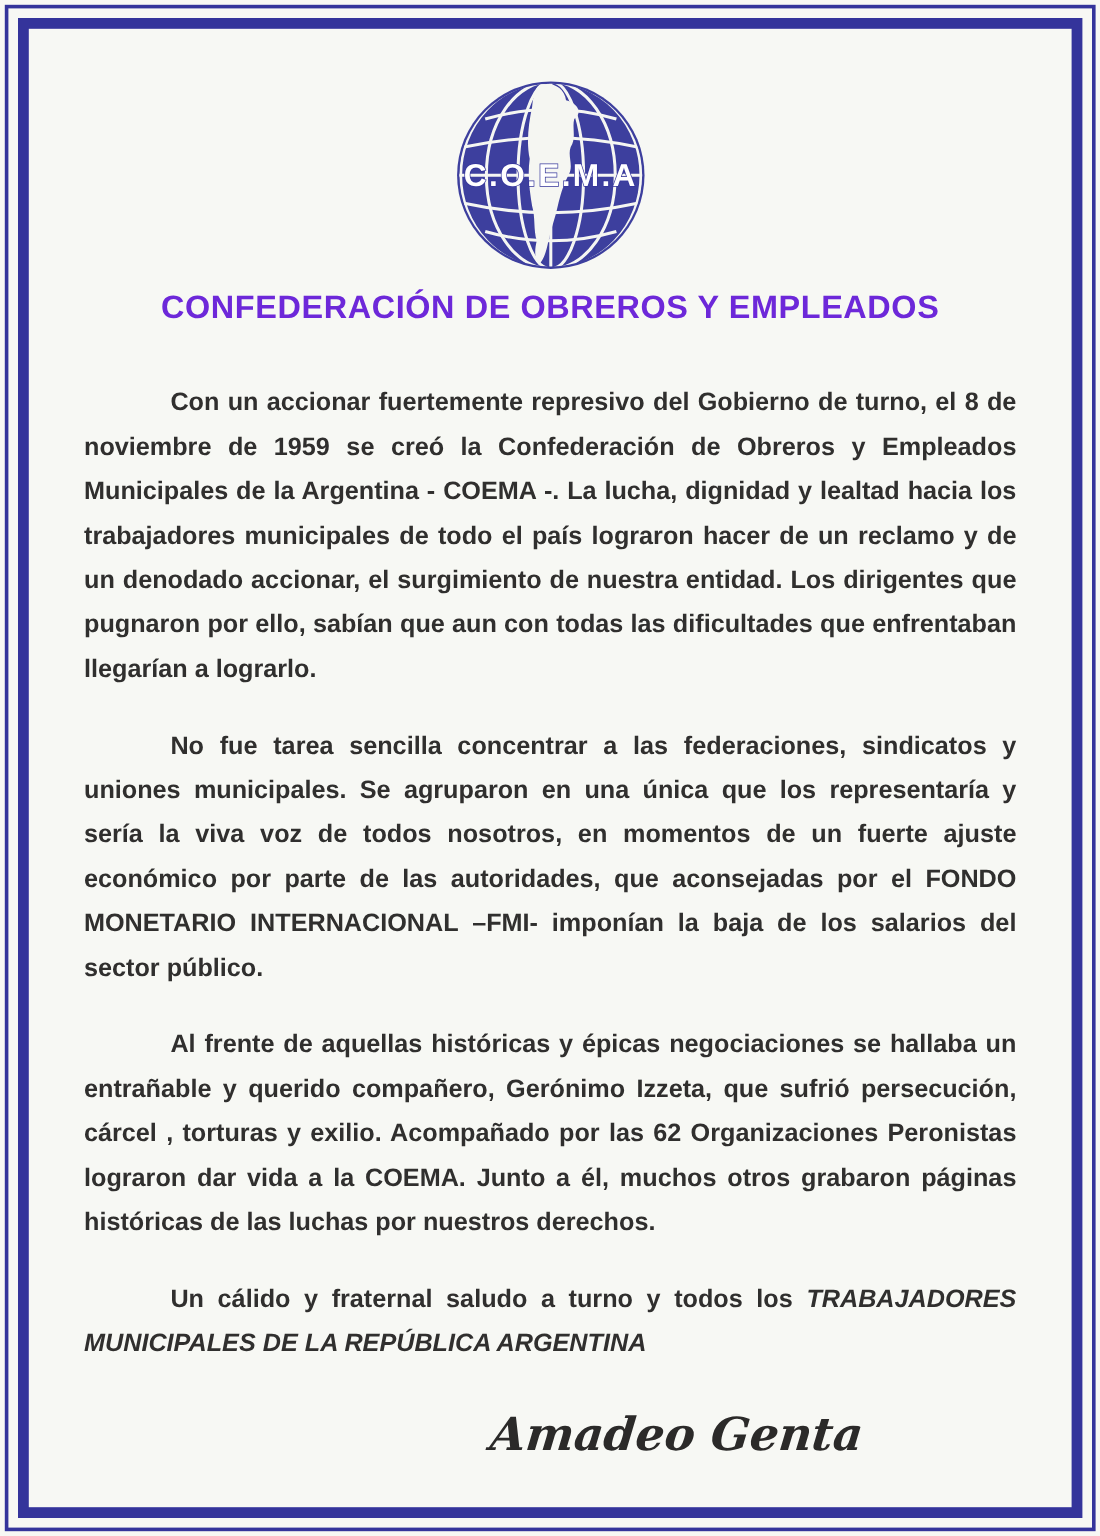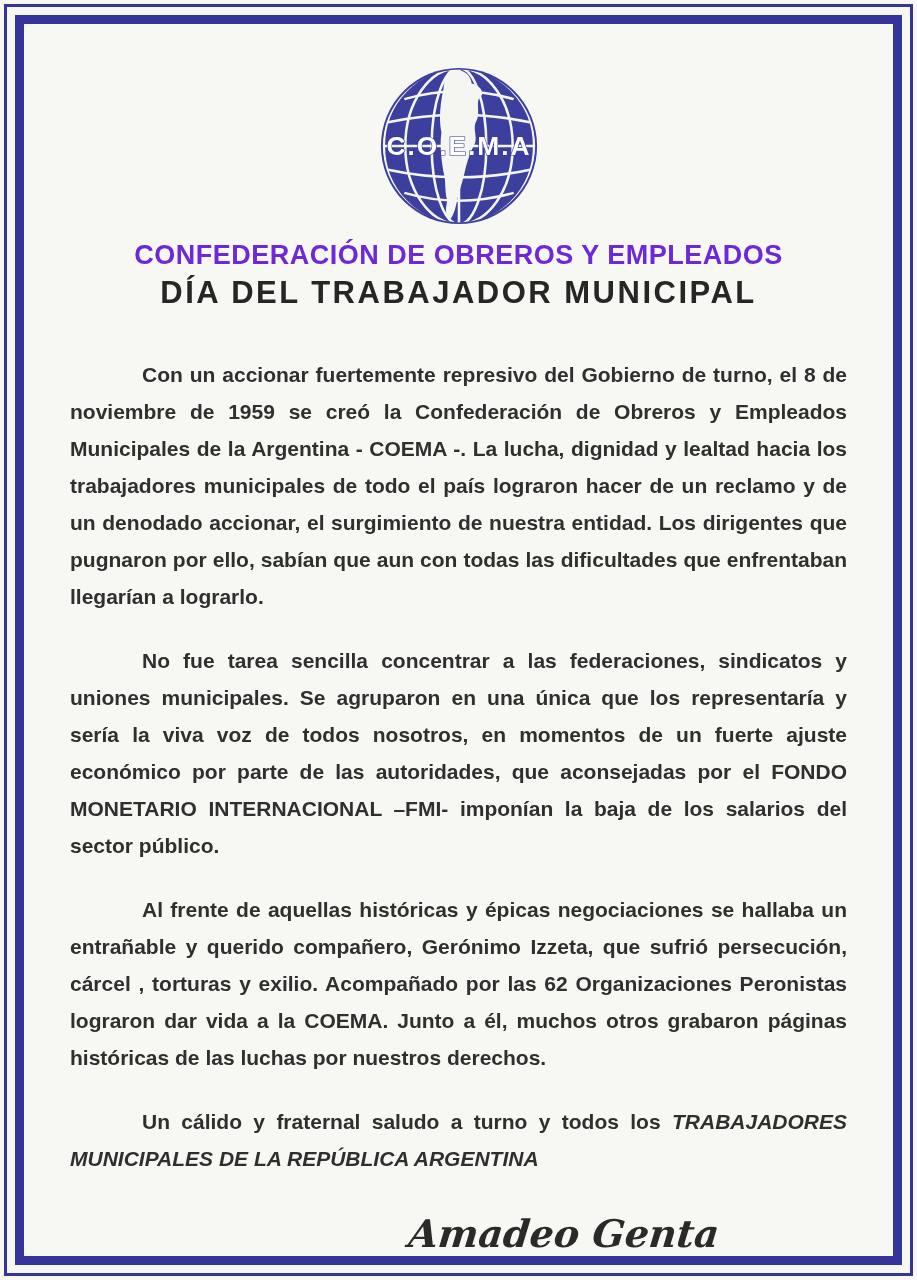--- a/index.html
+++ b/index.html
@@ -112,21 +112,20 @@
             <path d="M 10,108 Q 84,124 158,108"></path>
             <path d="M 28,132 Q 84,148 140,132"></path>
           </g>
           <path clip-path="url(#globeClip)" fill="#f5f6f2" d="M 76,6 C 86,4 96,10 97,20 C 106,22 112,30 104,36 C 102,44 106,52 101,60 C 98,68 104,76 99,84 C 94,94 92,102 90,110 C 88,120 84,130 82,140 C 80,150 78,156 74,160 C 70,156 70,148 72,140 C 69,130 71,120 68,110 C 66,98 64,84 66,70 C 63,56 65,40 68,26 C 69,16 71,8 76,6 Z"></path>
           <text x="84" y="93" text-anchor="middle" font-size="27" font-weight="bold" fill="#ffffff" stroke="#34349b" stroke-width="1.2" letter-spacing="2" paint-order="stroke" font-family="Liberation Sans, sans-serif">C.O.E.M.A</text>
         </svg>
       </div>
 
       <div class="header">
         <div class="org-line">CONFEDERACIÓN DE OBREROS Y EMPLEADOS</div>
-        <div class="day-title">DÍA DEL TRABAJADOR MUNICIPAL</div>
       </div>
 
       <div class="paragraphs">
         <p class="para">Con un accionar  fuertemente represivo del Gobierno de turno, el 8 de noviembre de 1959 se creó la Confederación de Obreros y Empleados Municipales de la Argentina - COEMA -. La lucha, dignidad y lealtad hacia los trabajadores municipales de todo el país lograron hacer de un reclamo y de un denodado accionar, el surgimiento de nuestra entidad. Los dirigentes que pugnaron por ello, sabían que aun con  todas las dificultades que enfrentaban llegarían a lograrlo.</p>
         <p class="para">No fue tarea sencilla concentrar a  las federaciones, sindicatos y uniones municipales.  Se agruparon en una única que los representaría y sería la viva voz de todos nosotros, en momentos de un fuerte ajuste económico por parte de las autoridades, que aconsejadas por el FONDO MONETARIO INTERNACIONAL –FMI- imponían la baja de los salarios del sector público.</p>
         <p class="para">Al frente de aquellas históricas y épicas negociaciones se hallaba un entrañable y querido compañero, Gerónimo Izzeta, que sufrió persecución, cárcel , torturas y exilio. Acompañado por las 62 Organizaciones Peronistas lograron dar vida a la COEMA.  Junto a él, muchos otros grabaron páginas históricas de las luchas por nuestros derechos.</p>
         <p class="para"><span>Un cálido y fraternal saludo a turno y todos los </span><span class="emph">TRABAJADORES MUNICIPALES DE LA REPÚBLICA ARGENTINA</span></p>
       </div>
 
       <div class="signature">

